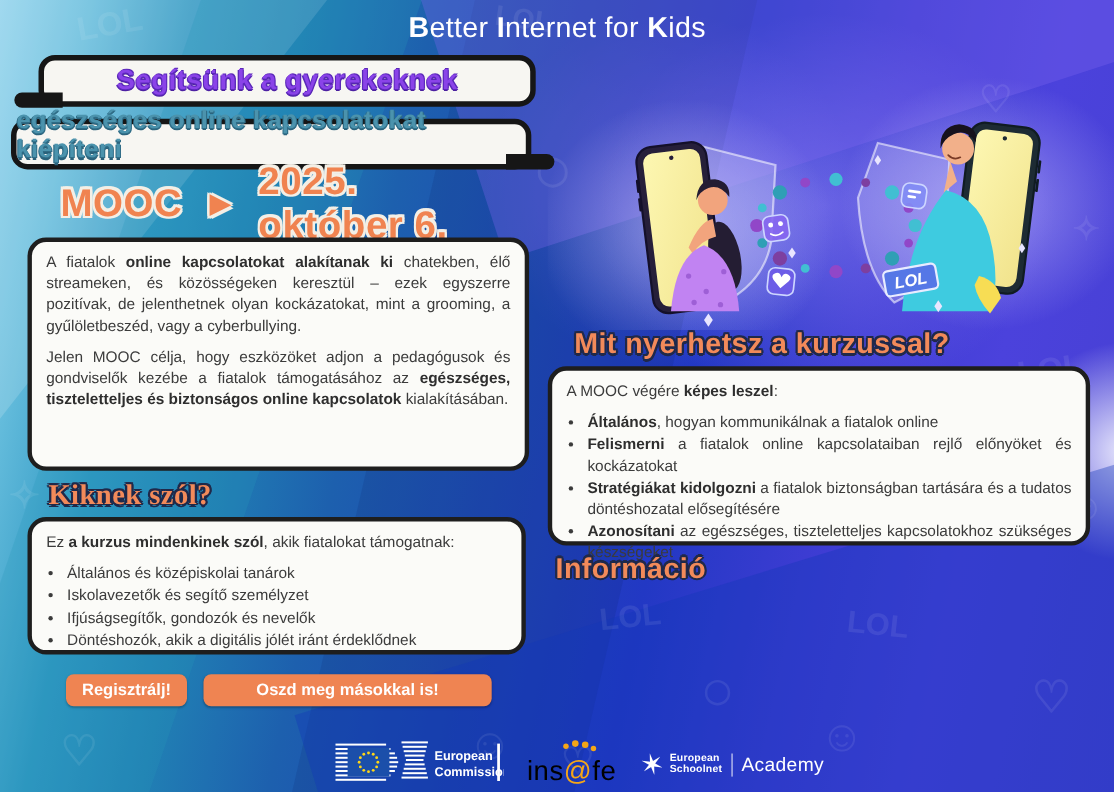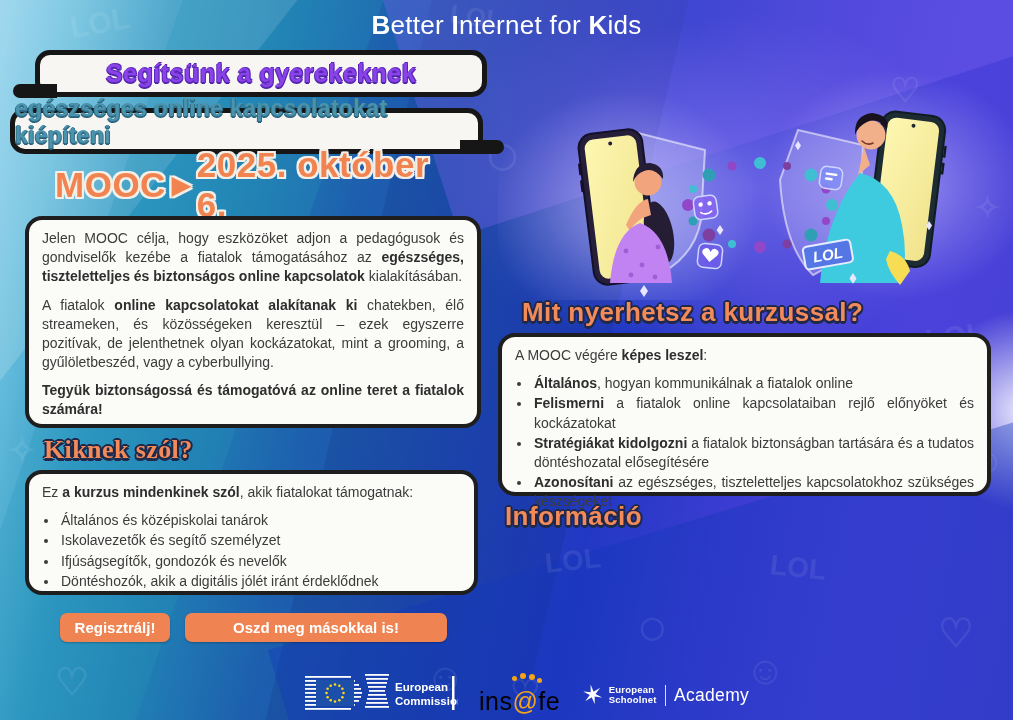--- a/index.html
+++ b/index.html
@@ -49,21 +49,21 @@
     font-size:25px;font-weight:800;color:#8a43e8;letter-spacing:.5px;
     text-shadow:1px 1px 0 #5a28b8,-1px 1px 0 #5a28b8,1px -1px 0 #5a28b8,0 2px 0 #4a1f9e;
   }
   .bubble2-text{
     font-size:23px;font-weight:800;color:#4b93ad;letter-spacing:.3px;
     text-shadow:1px 1px 0 #2f6c86,-1px 1px 0 #2f6c86,0 2px 0 #2a617a;
   }
   
   .mooc{
     position:absolute;left:55px;top:160px;width:410px;height:50px;
-    display:flex;align-items:center;justify-content:center;gap:6px;
+    display:flex;align-items:center;justify-content:center;gap:25px;
     font-size:35px;font-weight:800;color:#f08350;letter-spacing:.5px;
     text-shadow:-2px -2px 0 #f3efe6,2px -2px 0 #f3efe6,-2px 2px 0 #f3efe6,2px 2px 0 #f3efe6,
                 -2px 0 0 #f3efe6,2px 0 0 #f3efe6,0 -2px 0 #f3efe6,0 2px 0 #f3efe6;
   }
   .mooc .arrow{font-size:24px;}
   
   .wbox{
     position:absolute;background:#fbfbf8;border:4px solid #1e1e1e;border-radius:17px;
     color:#3b3b3b;font-size:14px;line-height:1.37;padding:9px 13px;
   }
@@ -151,23 +151,22 @@
     <span class="bubble2-text">egészséges online kapcsolatokat kiépíteni</span>
   </div>
 
   <div class="mooc">
     <span>MOOC</span>
     <span class="arrow">▶</span>
     <span>2025. október 6.</span>
   </div>
 
   <div class="wbox box-about justify">
+    <p><span>A fiatalok </span><span class="b">online kapcsolatokat alakítanak ki</span><span> chatekben, élő streameken, és közösségeken keresztül – ezek egyszerre pozitívak, de jelenthetnek olyan kockázatokat, mint a grooming, a gyűlöletbeszéd, vagy a cyberbullying.</span></p>
     <p><span>Jelen MOOC célja, hogy eszközöket adjon a pedagógusok és gondviselők kezébe a fiatalok támogatásához az </span><span class="b">egészséges, tiszteletteljes és biztonságos online kapcsolatok</span><span> kialakításában.</span></p>
-    <p><span>A fiatalok </span><span class="b">online kapcsolatokat alakítanak ki</span><span> chatekben, élő streameken, és közösségeken keresztül – ezek egyszerre pozitívak, de jelenthetnek olyan kockázatokat, mint a grooming, a gyűlöletbeszéd, vagy a cyberbullying.</span></p>
-    <p><span class="b">Tegyük biztonságossá és támogatóvá az online teret a fiatalok számára!</span></p>
   </div>
 
   <div class="h-orange h-kiknek">Kiknek szól?</div>
   <div class="wbox box-audience">
     <p><span>Ez </span><span class="b">a kurzus mindenkinek szól</span><span>, akik fiatalokat támogatnak:</span></p>
     <ul>
       <li>Általános és középiskolai tanárok</li>
       <li>Iskolavezetők és segítő személyzet</li>
       <li>Ifjúságsegítők, gondozók és nevelők</li>
       <li>Döntéshozók, akik a digitális jólét iránt érdeklődnek</li>

